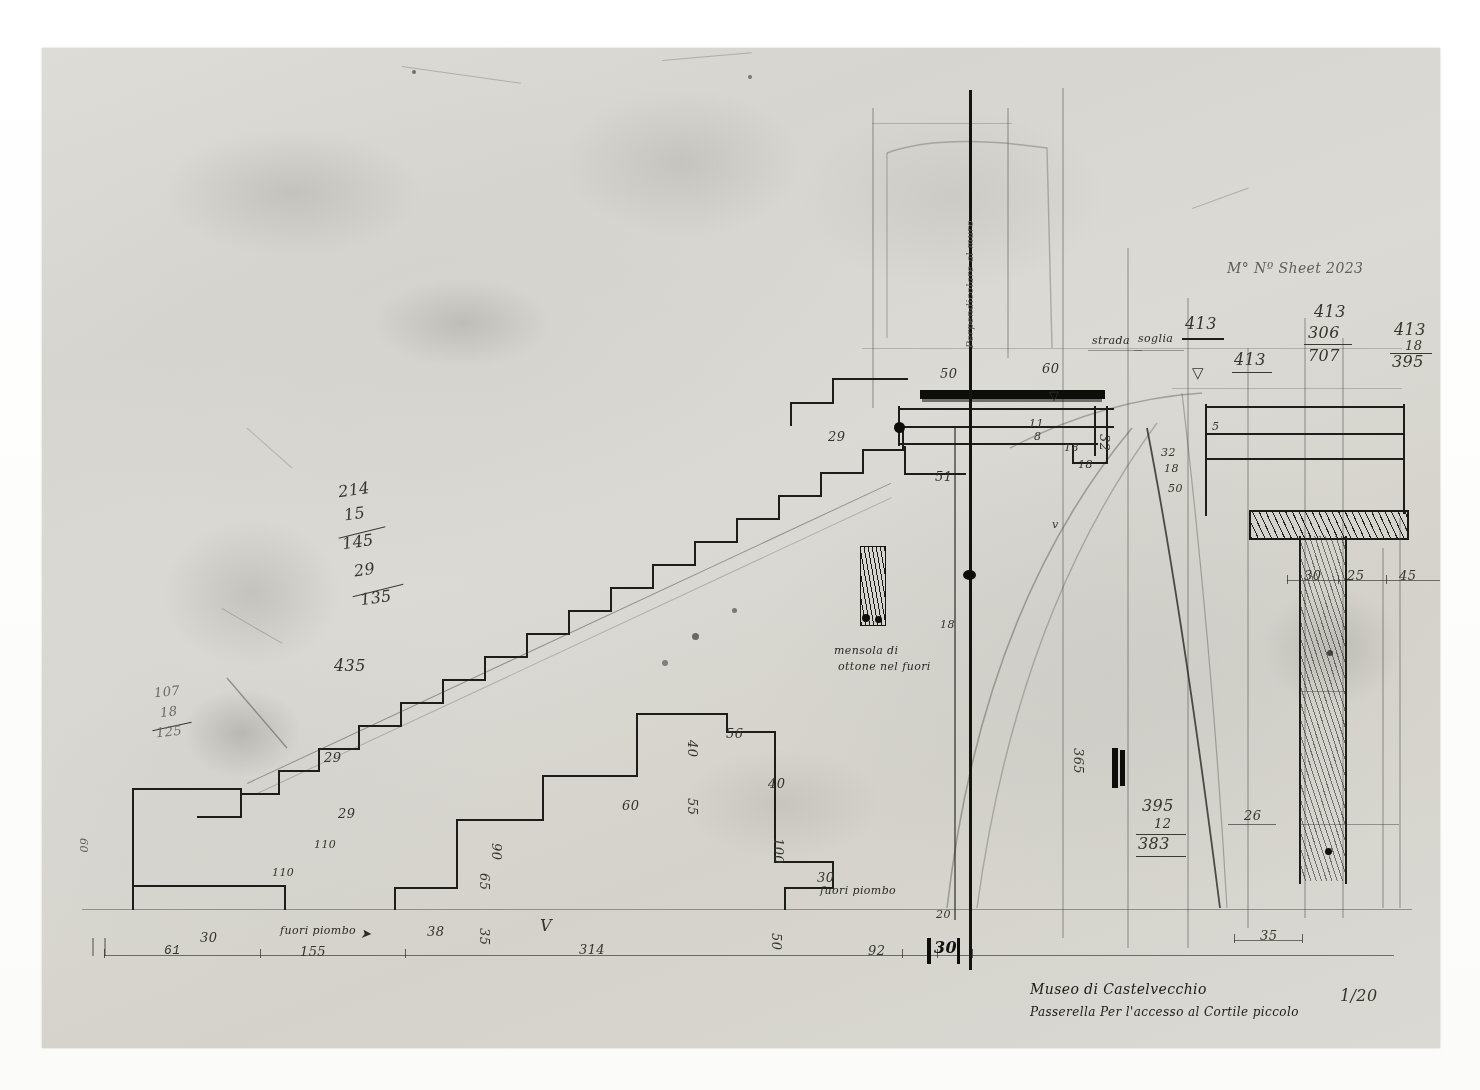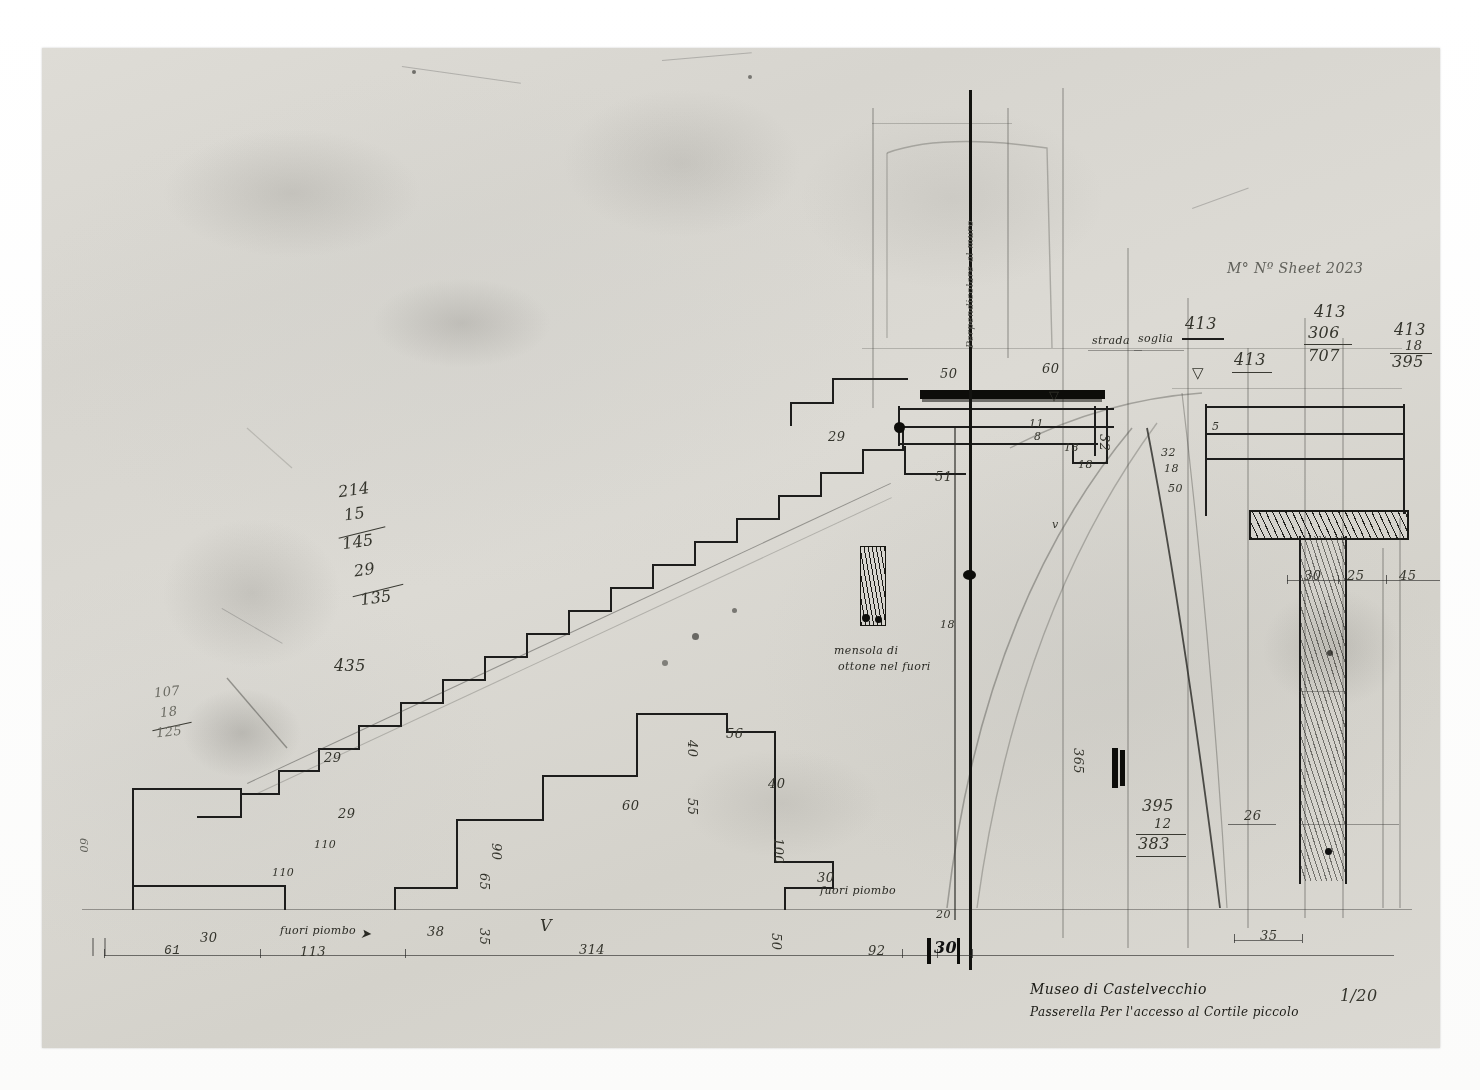--- a/index.html
+++ b/index.html
@@ -338,21 +338,21 @@
 
     <div class="dimline" style="left:62px;top:907px;width:1290px;"></div>
     <div class="tick" style="left:62px;top:901px;"></div>
     <div class="tick" style="left:218px;top:901px;"></div>
     <div class="tick" style="left:363px;top:901px;"></div>
     <div class="tick" style="left:860px;top:901px;"></div>
     <div class="tick" style="left:895px;top:901px;"></div>
     <div class="tick" style="left:930px;top:901px;"></div>
 
     <div class="txt num" style="left:122px;top:895px;font-family:Liberation Mono, monospace;">61</div>
-    <div class="txt num" style="left:258px;top:896px;">113</div>
+    <div class="txt num" style="left:258px;top:896px;">155</div>
     <div class="txt num" style="left:537px;top:894px;">314</div>
     <div class="txt num" style="left:826px;top:895px;">92</div>
     <div class="txt num bold lg" style="left:892px;top:890px;">30</div>
     <div class="blackbar" style="left:885px;top:890px;width:4px;height:26px;"></div>
     <div class="blackbar" style="left:915px;top:890px;width:3px;height:26px;"></div>
 
     <div class="txt num" style="left:894px;top:860px;font-size:11px;">20</div>
     <div class="txt num" style="left:1218px;top:880px;">35</div>
     <div class="dimline" style="left:1192px;top:892px;width:68px;"></div>
     <div class="tick" style="left:1192px;top:886px;"></div>

